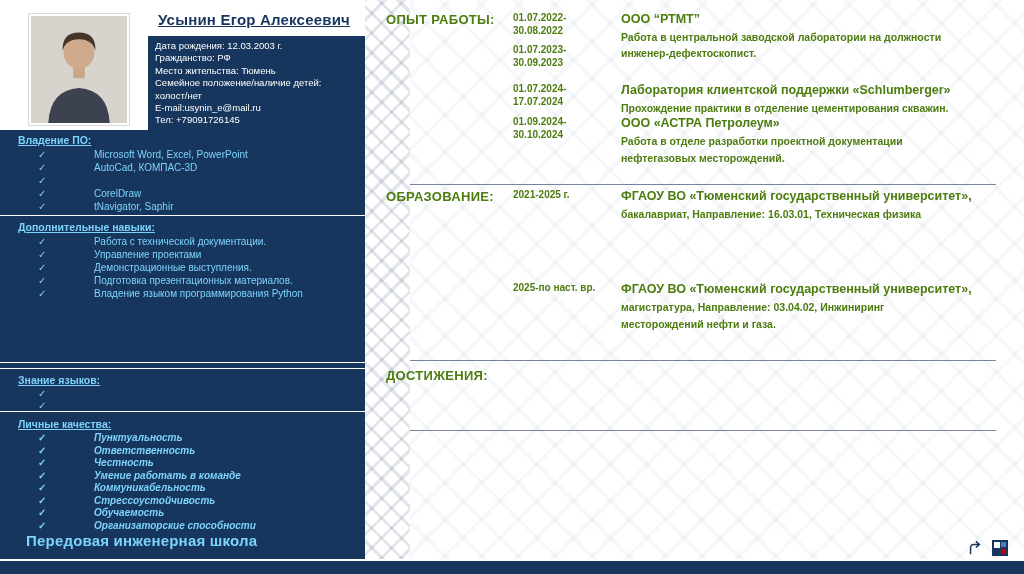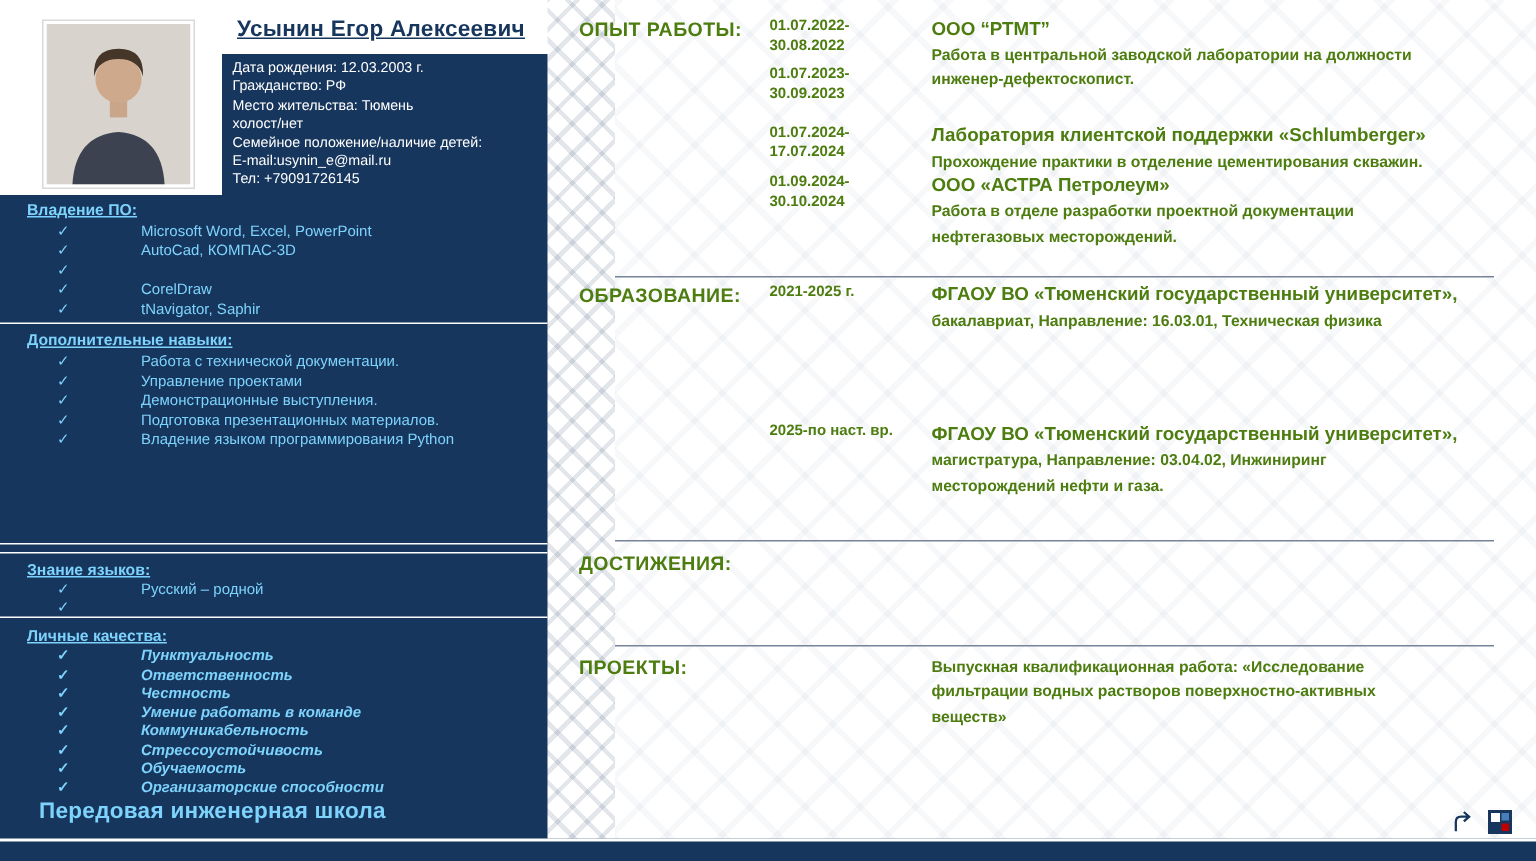--- a/index.html
+++ b/index.html
@@ -92,22 +92,22 @@
         <circle cx="50" cy="38" r="16" fill="#cfa98c"></circle>
         <path d="M33 36 Q32 17 50 17 Q68 17 67 36 Q64 24 50 24 Q36 24 33 36 Z" fill="#453629"></path>
         <path d="M18 110 Q20 76 50 74 Q80 76 82 110 Z" fill="#3c4250"></path>
       </svg>
     </div>
     <div class="person-name">Усынин Егор Алексеевич</div>
     <div class="details-block">
       <div>Дата рождения: 12.03.2003 г.</div>
       <div>Гражданство: РФ</div>
       <div>Место жительства: Тюмень</div>
+      <div>Семейное положение/наличие детей:</div>
       <div>холост/нет</div>
-      <div>Семейное положение/наличие детей:</div>
       <div>E-mail:usynin_e@mail.ru</div>
       <div>Тел: +79091726145</div>
     </div>
   </div>
 
   <div class="sidebar">
 
     <div class="sec" style="top:2px">
       <div class="sec-title">Владение ПО:</div>
       <div class="ci">
@@ -157,21 +157,20 @@
         </div>
     </div>
 
     <div class="hr" style="top:232px"></div>
     <div class="hr" style="top:238px"></div>
 
     <div class="sec lang" style="top:242px">
       <div class="sec-title">Знание языков:</div>
       <div class="ci">
           <span class="ck">✓</span>
-          <span class="ct">Русский – родной</span>
         </div>
       <div class="ci">
           <span class="ck">✓</span>
         </div>
     </div>
 
     <div class="hr" style="top:281px"></div>
 
     <div class="sec qual" style="top:286px">
       <div class="sec-title">Личные качества:</div>
@@ -263,25 +262,20 @@
   <div class="divider" id="div-2"></div>
 
   <div class="rsection" id="sec-ach">
     <div class="rtitle">ДОСТИЖЕНИЯ:</div>
     <div></div>
     <div></div>
   </div>
 
   <div class="divider" id="div-3"></div>
 
-  <div class="rsection" id="sec-proj">
-    <div class="rtitle">ПРОЕКТЫ:</div>
-    <div></div>
-    <div class="rdesc" style="margin-top:0">Выпускная квалификационная работа: «Исследование фильтрации водных растворов поверхностно-активных веществ»</div>
-  </div>
 
   <div class="corner-icons">
     <svg width="16" height="16" viewBox="0 0 18 18">
       <path d="M4 16 L4 9 Q4 5 8 5 L13 5 M10 1.5 L14 5 L10 8.5" fill="none" stroke="#17365d" stroke-width="1.7"></path>
     </svg>
     <svg width="16" height="16" viewBox="0 0 16 16">
       <rect width="16" height="16" fill="#17365d"></rect>
       <rect x="2" y="2" width="6" height="6" fill="#ffffff"></rect>
       <rect x="9" y="2" width="5" height="5" fill="#4a7ebb"></rect>
       <rect x="9" y="9" width="5" height="5" fill="#c00000"></rect>

